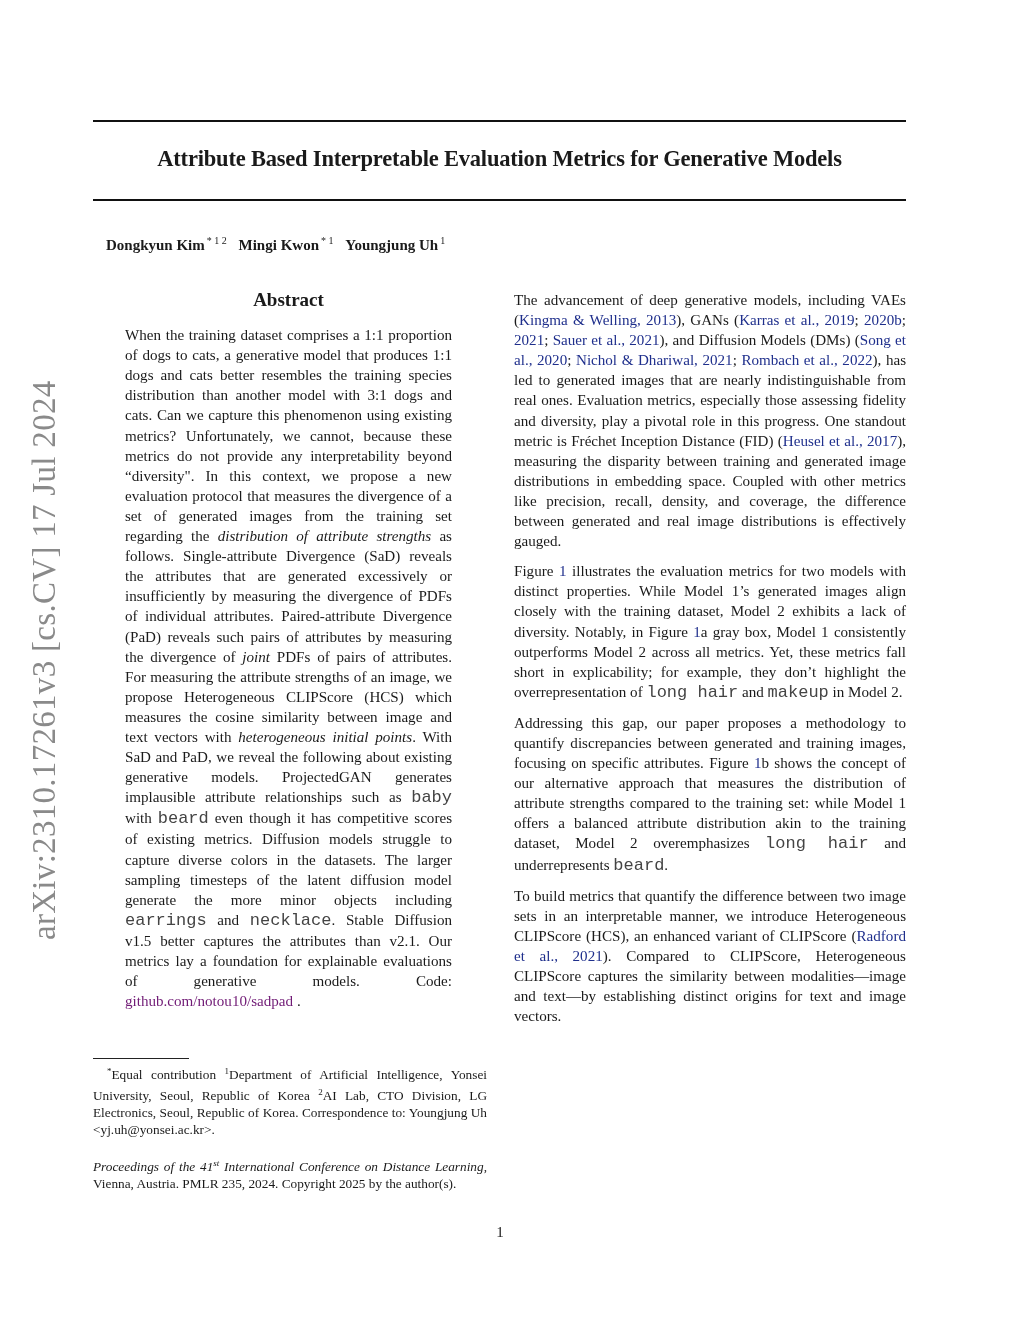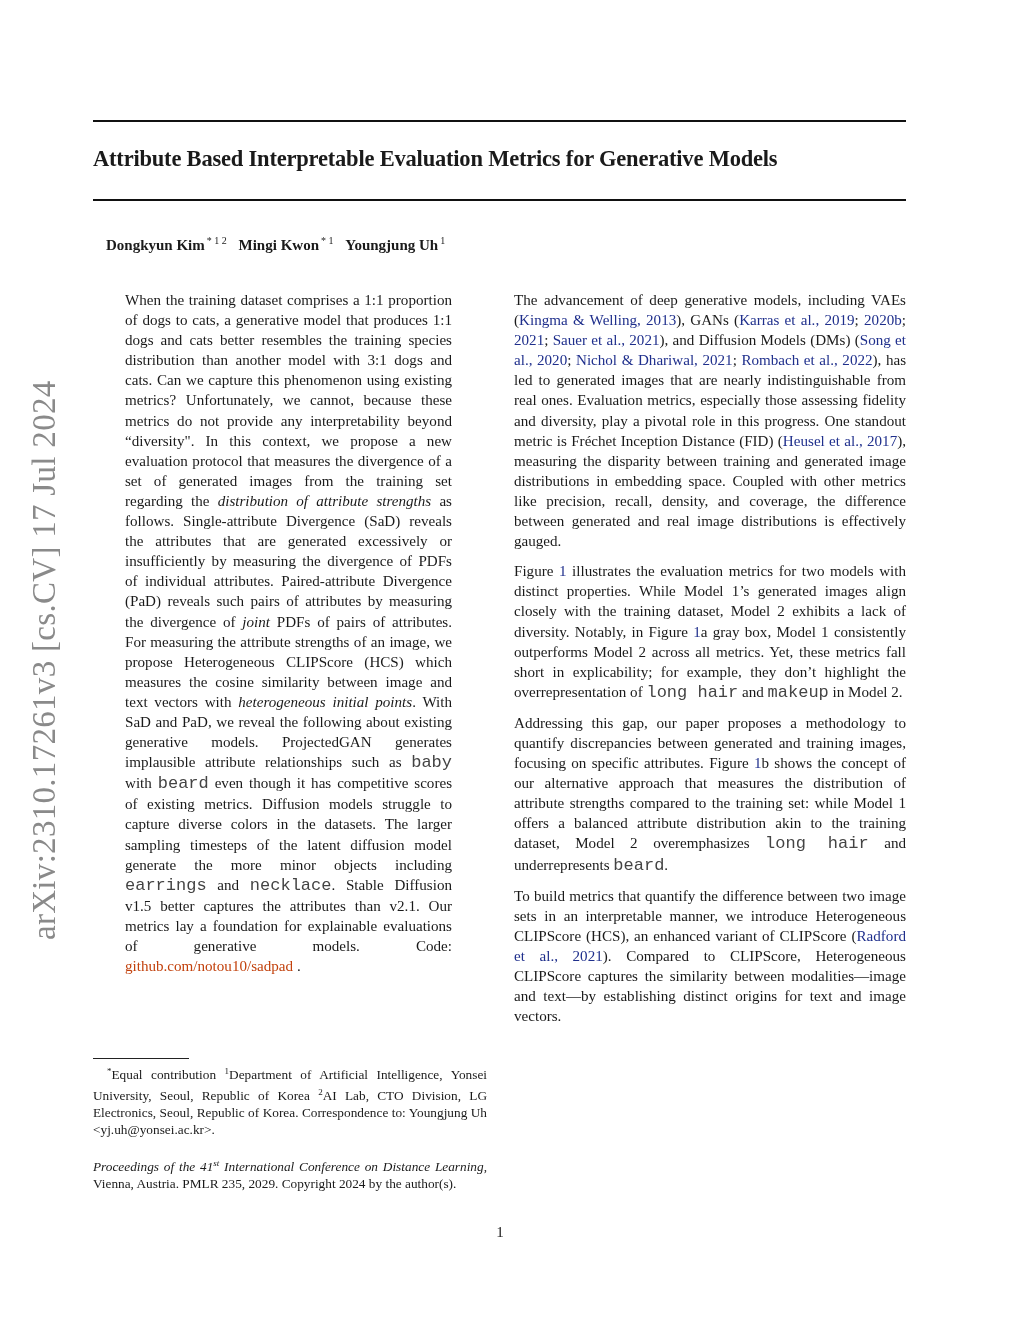--- a/index.html
+++ b/index.html
@@ -4,42 +4,42 @@
 <style>
   html, body { margin: 0; padding: 0; background: #ffffff; }
   body {
     width: 1024px; height: 1325px; position: relative; overflow: hidden;
     font-family: "Liberation Serif", "DejaVu Serif", serif; color: #1a1a1a;
   }
   .rule { position: absolute; left: 93px; width: 813px; height: 2px; background: #111; }
   .rule.top { top: 120px; }
   .rule.bottom { top: 199px; }
   .title {
-    position: absolute; top: 146px; left: 93px; width: 813px; text-align: left;
+    position: absolute; top: 146px; left: 93px; width: 813px; text-align: center;
     font-weight: bold; font-size: 22.5px; letter-spacing: -0.2px; margin: 0;
   }
   .authors {
     position: absolute; top: 235px; left: 102px; width: 813px; text-align: left;
     font-weight: bold; font-size: 15px;
   }
   .authors .author { margin: 0 4px; }
   .authors sup { font-weight: normal; font-size: 10px; margin-left: 2px; }
   .arxiv {
     position: absolute; left: 26px; top: 940px; transform-origin: 0 0; transform: rotate(-90deg);
     font-size: 33px; color: #8a8a8a; white-space: nowrap; letter-spacing: 0.3px;
   }
   .col { position: absolute; font-size: 15.1px; line-height: 20.1px; text-align: justify; }
   .col.left { left: 125px; width: 327px; top: 290px; }
   .col.right { left: 514px; width: 392px; top: 290px; }
   h2 { margin: 0 0 15px 0; font-size: 19px; font-weight: bold; }
   .abstract-title { text-align: center; }
   p { margin: 0 0 10px 0; hyphens: manual; }
   .mono { font-family: "Liberation Mono", "DejaVu Sans Mono", monospace; font-size: 17px; color: #444; }
   .cite { color: #1f2f8c; }
-  a.link { color: #c2410c; text-decoration: none; }
+  a.link { color: #701a75; text-decoration: none; }
   em { font-style: italic; }
   .footnote-rule { position: absolute; left: 93px; top: 1058px; width: 96px; height: 1px; background: #222; }
   .footnotes {
     position: absolute; left: 93px; top: 1063px; width: 394px;
     font-size: 13.3px; line-height: 17.2px; text-align: justify;
   }
   .footnotes p { margin: 0 0 16px 0; text-indent: 14px; }
   .footnotes p.noindent { text-indent: 0; }
   .footnotes sup { font-size: 9px; }
   .page-number { position: absolute; top: 1224px; left: 0; width: 1000px; text-align: center; font-size: 15px; }
@@ -53,27 +53,28 @@
 <h1 class="title">Attribute Based Interpretable Evaluation Metrics for Generative Models</h1>
 <div class="rule bottom"></div>
 
 <div class="authors">
   <span class="author"><span>Dongkyun Kim</span><sup>* 1 2</sup></span>
   <span class="author"><span>Mingi Kwon</span><sup>* 1</sup></span>
   <span class="author"><span>Youngjung Uh</span><sup>1</sup></span>
 </div>
 
 <div class="col left">
+  <h2 class="abstract-title">Abstract</h2>
   <p><span>When the training dataset comprises a 1:1 pro­portion of dogs to cats, a generative model that produces 1:1 dogs and cats better resembles the training species distribution than another model with 3:1 dogs and cats. Can we capture this phe­nomenon using existing metrics? Unfortunately, we cannot, because these metrics do not pro­vide any interpretability beyond “diversity". In this context, we propose a new evaluation pro­tocol that measures the divergence of a set of generated images from the training set regarding the </span><em>distribution of attribute strengths</em><span> as follows. Single-attribute Divergence (SaD) reveals the at­tributes that are generated excessively or insuffi­ciently by measuring the divergence of PDFs of individual attributes. Paired-attribute Divergence (PaD) reveals such pairs of attributes by measur­ing the divergence of </span><em>joint</em><span> PDFs of pairs of at­tributes. For measuring the attribute strengths of an image, we propose Heterogeneous CLIPScore (HCS) which measures the cosine similarity be­tween image and text vectors with </span><em>heterogeneous initial points</em><span>. With SaD and PaD, we reveal the following about existing generative models. Pro­jectedGAN generates implausible attribute rela­tionships such as </span><span class="mono">baby</span><span> with </span><span class="mono">beard</span><span> even though it has competitive scores of existing metrics. Dif­fusion models struggle to capture diverse colors in the datasets. The larger sampling timesteps of the latent diffusion model generate the more minor ob­jects including </span><span class="mono">earrings</span><span> and </span><span class="mono">necklace</span><span>. Sta­ble Diffusion v1.5 better captures the attributes than v2.1. Our metrics lay a foundation for ex­plainable evaluations of generative models. Code: </span><a class="link">github.com/notou10/sadpad</a><span> .</span></p>
 </div>
 
 <div class="footnote-rule"></div>
 <div class="footnotes">
   <p><sup>*</sup><span>Equal contribution  </span><sup>1</sup><span>Department of Artificial Intelligence, Yon­sei University, Seoul, Republic of Korea </span><sup>2</sup><span>AI Lab, CTO Division, LG Electronics, Seoul, Republic of Korea. Correspondence to: Youngjung Uh &lt;yj.uh@yonsei.ac.kr&gt;.</span></p>
-  <p class="noindent"><em>Proceedings of the 41</em><sup><em>st</em></sup><em> International Conference on Distance Learning</em><span>, Vienna, Austria. PMLR 235, 2029. Copyright 2024 by the author(s).</span></p>
+  <p class="noindent"><em>Proceedings of the 41</em><sup><em>st</em></sup><em> International Conference on Distance Learning</em><span>, Vienna, Austria. PMLR 235, 2024. Copyright 2025 by the author(s).</span></p>
 </div>
 
 <div class="col right">
   <p><span>The advancement of deep generative models, including VAEs (</span><a class="cite">Kingma &amp; Welling, 2013</a><span>), GANs (</span><a class="cite">Karras et al., 2019</a><span>; </span><a class="cite">2020b</a><span>; </span><a class="cite">2021</a><span>; </span><a class="cite">Sauer et al., 2021</a><span>), and Diffusion Mod­els (DMs) (</span><a class="cite">Song et al., 2020</a><span>; </span><a class="cite">Nichol &amp; Dhariwal, 2021</a><span>; </span><a class="cite">Rombach et al., 2022</a><span>), has led to generated images that are nearly indistinguishable from real ones. Evaluation metrics, especially those assessing fidelity and diversity, play a piv­otal role in this progress. One standout metric is Fréchet Inception Distance (FID) (</span><a class="cite">Heusel et al., 2017</a><span>), measuring the disparity between training and generated image distri­butions in embedding space. Coupled with other metrics like precision, recall, density, and coverage, the difference between generated and real image distributions is effectively gauged.</span></p>
 
   <p><span>Figure </span><a class="cite">1</a><span> illustrates the evaluation metrics for two models with distinct properties. While Model 1’s generated images align closely with the training dataset, Model 2 exhibits a lack of diversity. Notably, in Figure </span><a class="cite">1</a><span>a gray box, Model 1 consistently outperforms Model 2 across all metrics. Yet, these metrics fall short in explicability; for example, they don’t highlight the overrepresentation of </span><span class="mono">long hair</span><span> and </span><span class="mono">makeup</span><span> in Model 2.</span></p>
 
   <p><span>Addressing this gap, our paper proposes a methodology to quantify discrepancies between generated and training images, focusing on specific attributes. Figure </span><a class="cite">1</a><span>b shows the concept of our alternative approach that measures the distribution of attribute strengths compared to the training set: while Model 1 offers a balanced attribute distribution akin to the training dataset, Model 2 overemphasizes </span><span class="mono">long hair</span><span> and underrepresents </span><span class="mono">beard</span><span>.</span></p>
 
   <p><span>To build metrics that quantify the difference between two im­age sets in an interpretable manner, we introduce Heteroge­neous CLIPScore (HCS), an enhanced variant of CLIPScore (</span><a class="cite">Radford et al., 2021</a><span>). Compared to CLIPScore, Heteroge­neous CLIPScore captures the similarity between modali­ties—image and text—by establishing distinct origins for text and image vectors.</span></p>

